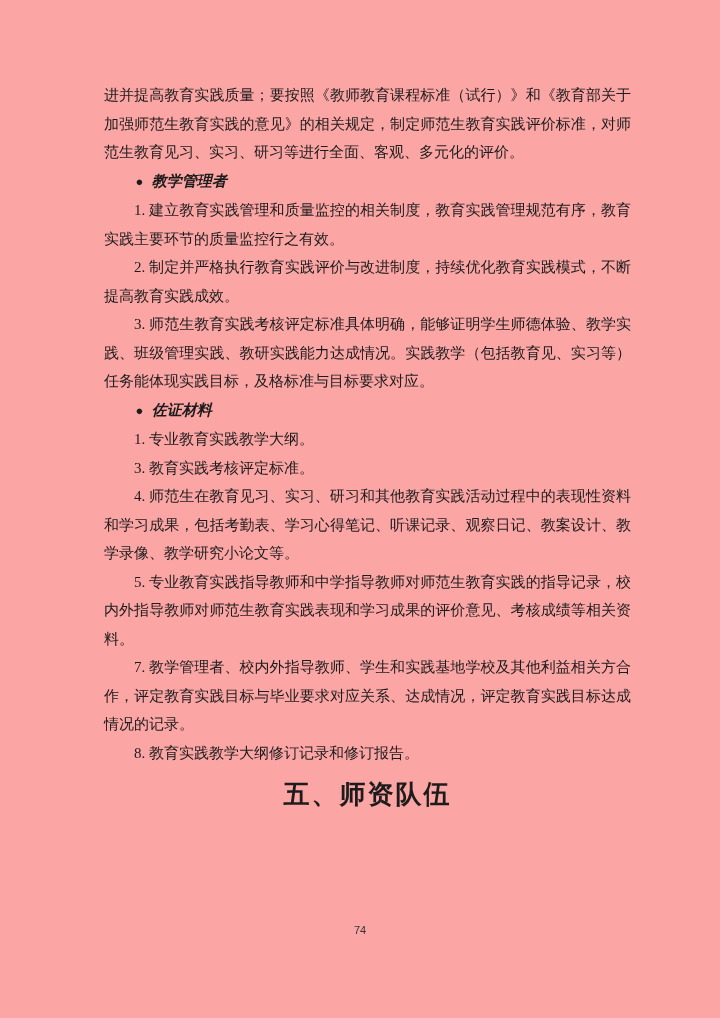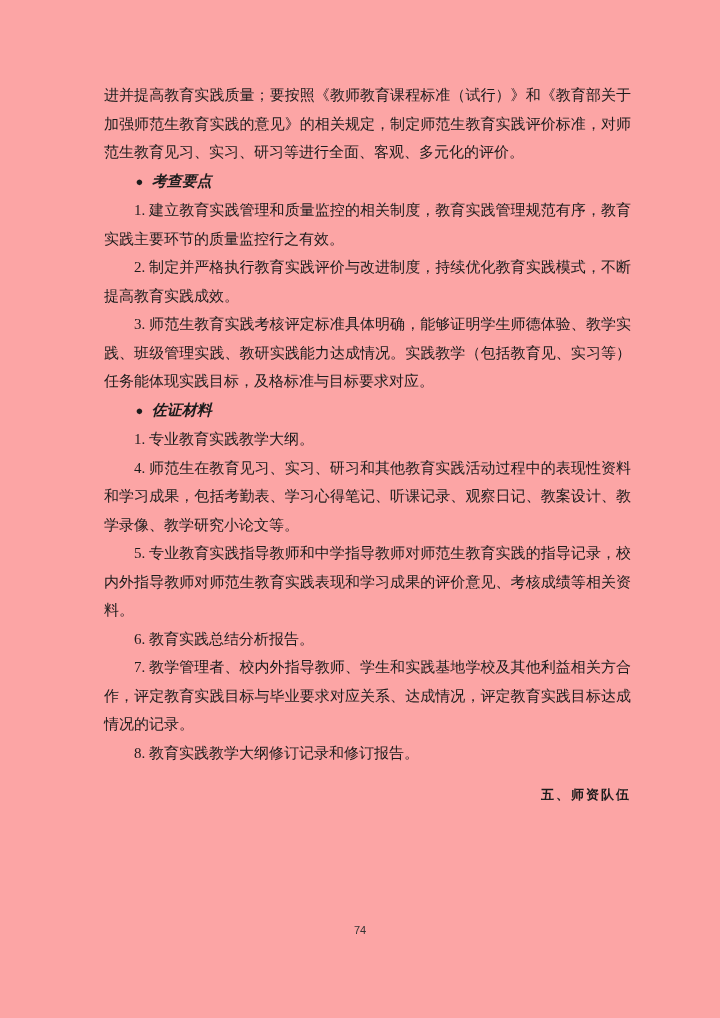--- a/index.html
+++ b/index.html
@@ -39,24 +39,24 @@
     font-style: italic;
     line-height: 28.5px;
   }
   .bullet-row .bullet {
     font-style: normal;
     font-size: 13px;
     margin-right: 0.65em;
   }
   .section-heading {
     margin: 13px 0 0 0;
-    font-size: 13px;
+    font-size: 26px;
     font-weight: bold;
     font-style: normal;
-    text-align: right;
+    text-align: center;
     letter-spacing: 2px;
     line-height: 30px;
   }
   .page-number {
     position: absolute;
     top: 924px;
     left: 0;
     width: 100%;
     text-align: center;
     font-size: 11px;
@@ -66,35 +66,35 @@
 </style>
 </head>
 <body>
 
 <div class="page">
   <div class="content">
 
     <p class="no-indent">进并提高教育实践质量；要按照《教师教育课程标准（试行）》和《教育部关于加强师范生教育实践的意见》的相关规定，制定师范生教育实践评价标准，对师范生教育见习、实习、研习等进行全面、客观、多元化的评价。</p>
 
     <div class="bullet-row">
-      <span class="bullet">●</span><span class="bullet-label">考查要点</span>
+      <span class="bullet">●</span><span class="bullet-label">教学管理者</span>
     </div>
 
     <p>1. 建立教育实践管理和质量监控的相关制度，教育实践管理规范有序，教育实践主要环节的质量监控行之有效。</p>
     <p>2. 制定并严格执行教育实践评价与改进制度，持续优化教育实践模式，不断提高教育实践成效。</p>
     <p>3. 师范生教育实践考核评定标准具体明确，能够证明学生师德体验、教学实践、班级管理实践、教研实践能力达成情况。实践教学（包括教育见、实习等）任务能体现实践目标，及格标准与目标要求对应。</p>
 
     <div class="bullet-row">
       <span class="bullet">●</span><span class="bullet-label">佐证材料</span>
     </div>
 
     <p>1. 专业教育实践教学大纲。</p>
+    <p>3. 教育实践考核评定标准。</p>
     <p>4. 师范生在教育见习、实习、研习和其他教育实践活动过程中的表现性资料和学习成果，包括考勤表、学习心得笔记、听课记录、观察日记、教案设计、教学录像、教学研究小论文等。</p>
     <p>5. 专业教育实践指导教师和中学指导教师对师范生教育实践的指导记录，校内外指导教师对师范生教育实践表现和学习成果的评价意见、考核成绩等相关资料。</p>
-    <p>6. 教育实践总结分析报告。</p>
     <p>7. 教学管理者、校内外指导教师、学生和实践基地学校及其他利益相关方合作，评定教育实践目标与毕业要求对应关系、达成情况，评定教育实践目标达成情况的记录。</p>
     <p>8. 教育实践教学大纲修订记录和修订报告。</p>
 
     <h2 class="section-heading">五、师资队伍</h2>
 
   </div>
 
   <div class="page-number">74</div>
 </div>
 

